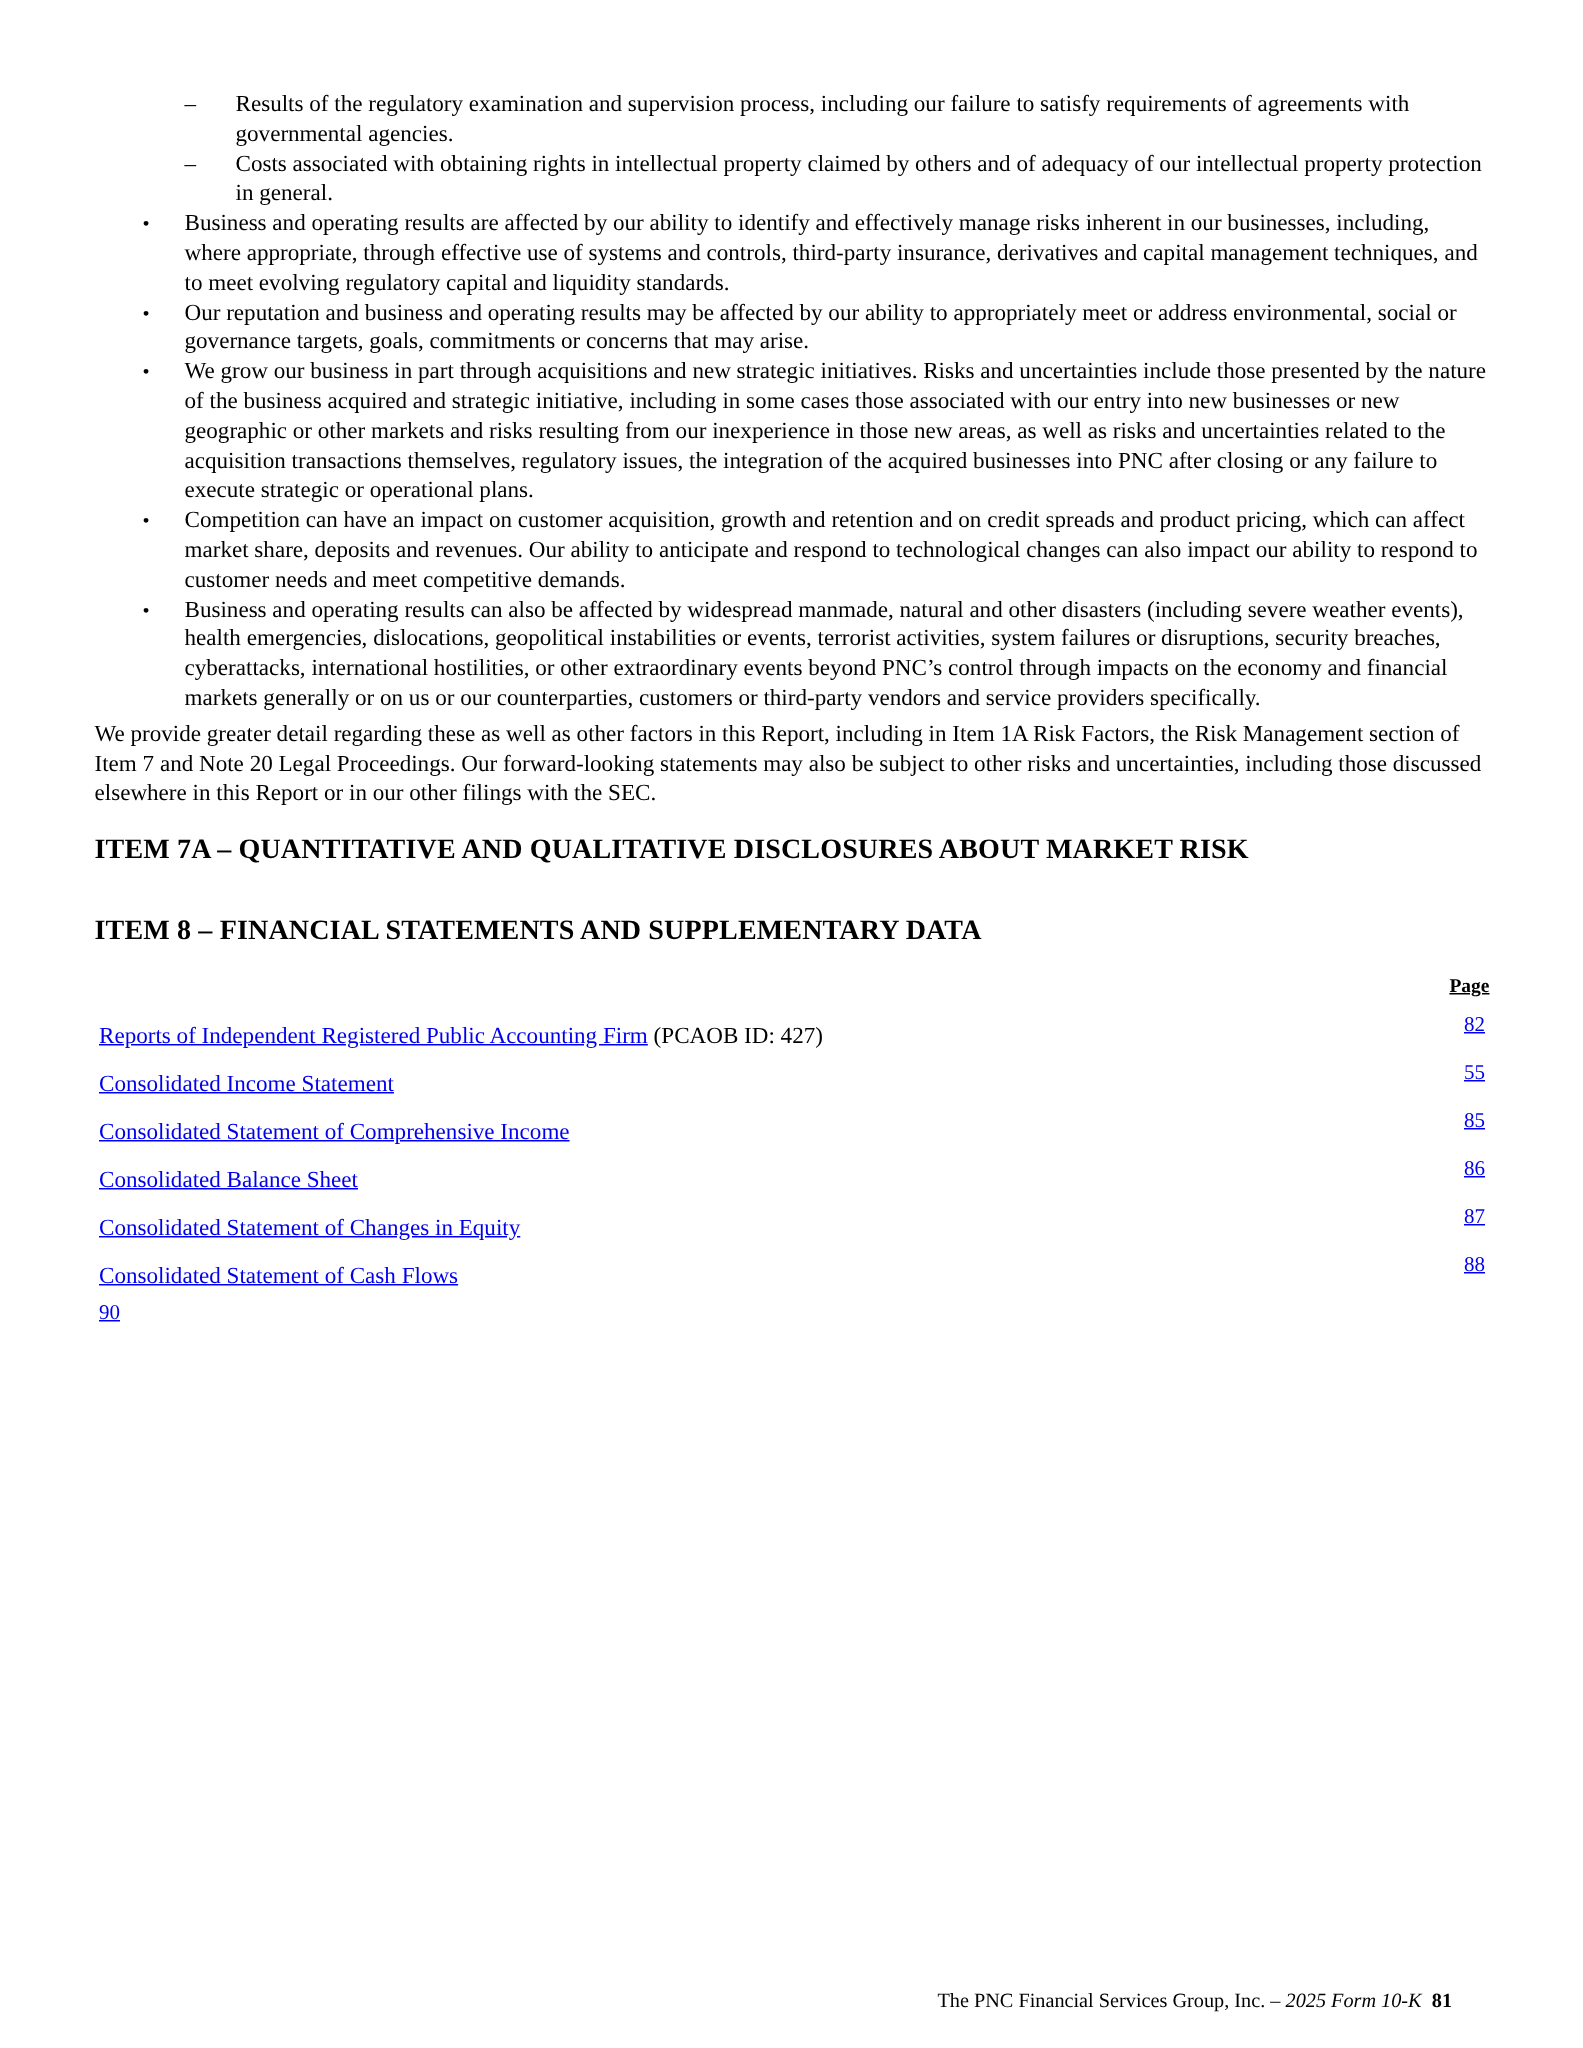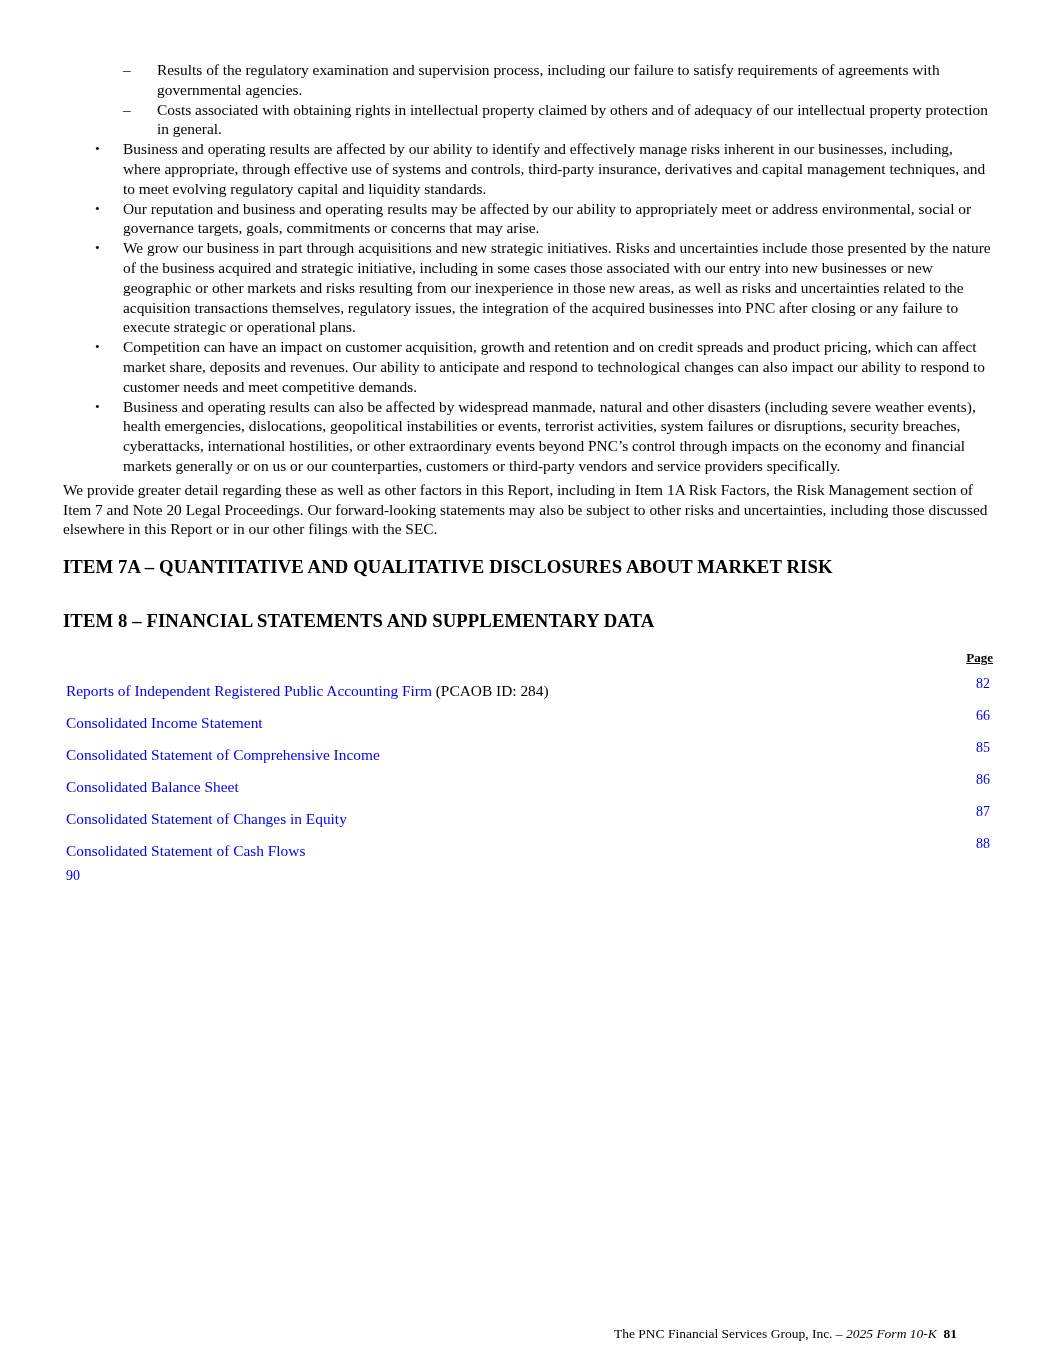--- a/index.html
+++ b/index.html
@@ -79,33 +79,34 @@
     padding-left: 3px;
   }
   .toc-row:first-of-type { margin-top: 9px; }
   .toc-label {
     padding-top: 6px;
     font-size: 15.4px;
     line-height: 20px;
   }
   .link {
     color: #0000EE;
+    text-decoration: underline;
     cursor: pointer;
   }
   .toc-suffix { color: #000000; }
   .toc-page {
     font-size: 14px;
     line-height: 17px;
     padding-right: 3px;
   }
   
   .footer {
     position: absolute;
     top: 1326px;
-    right: 98px;
+    right: 87px;
     font-size: 13.5px;
     line-height: 16px;
     white-space: nowrap;
   }
   .footer .form-name { font-style: italic; }
   .footer .page-no { font-weight: bold; }
 </style>
 </head>
 <body>
 
@@ -151,26 +152,26 @@
     <h2 class="heading item7a">ITEM 7A – QUANTITATIVE AND QUALITATIVE DISCLOSURES ABOUT MARKET RISK</h2>
 
     <h2 class="heading item8">ITEM 8 – FINANCIAL STATEMENTS AND SUPPLEMENTARY DATA</h2>
 
     <div class="toc">
       <div class="toc-header">
         <span>Page</span>
       </div>
 
       <div class="toc-row">
-        <span class="toc-label"><a class="link">Reports of Independent Registered Public Accounting Firm</a><span class="toc-suffix"> (PCAOB ID: 284)</span></span>
+        <span class="toc-label"><a class="link">Reports of Independent Registered Public Accounting Firm</a><span class="toc-suffix"> (PCAOB ID: 427)</span></span>
         <a class="link toc-page">82</a>
       </div>
       <div class="toc-row">
         <span class="toc-label"><a class="link">Consolidated Income Statement</a><span class="toc-suffix"></span></span>
-        <a class="link toc-page">66</a>
+        <a class="link toc-page">55</a>
       </div>
       <div class="toc-row">
         <span class="toc-label"><a class="link">Consolidated Statement of Comprehensive Income</a><span class="toc-suffix"></span></span>
         <a class="link toc-page">85</a>
       </div>
       <div class="toc-row">
         <span class="toc-label"><a class="link">Consolidated Balance Sheet</a><span class="toc-suffix"></span></span>
         <a class="link toc-page">86</a>
       </div>
       <div class="toc-row">

